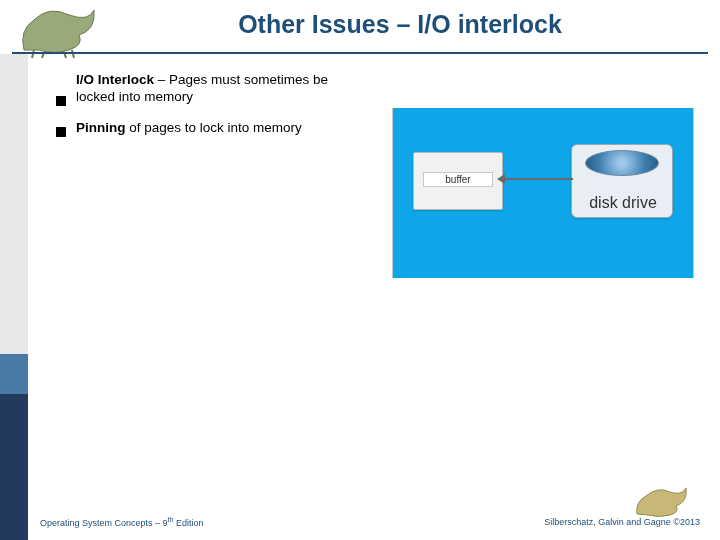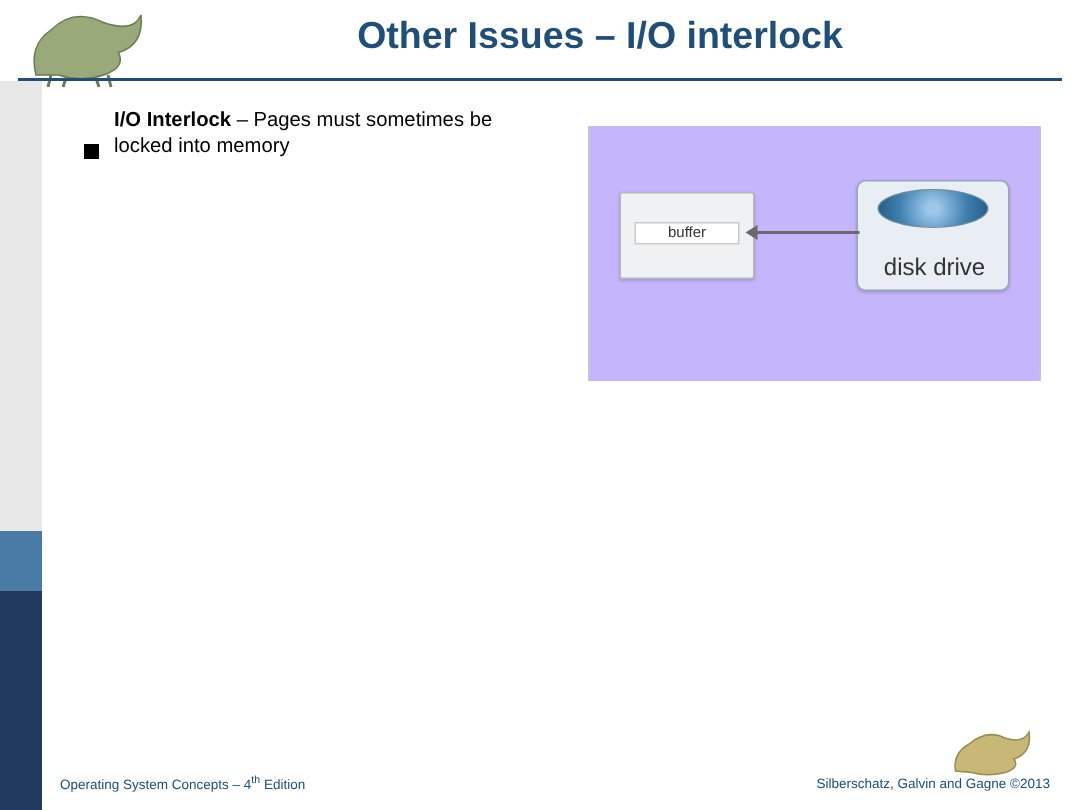--- a/index.html
+++ b/index.html
@@ -79,24 +79,24 @@
     height: 10px;
     background: #000;
     flex: 0 0 10px;
     margin-top: 3px;
     margin-right: 10px;
   }
   .btext { flex: 1; }
   .figure {
     position: absolute;
     left: 392px;
-    top: 84px;
+    top: 108px;
     width: 300px;
     height: 170px;
-    background: #c4b5fd;
+    background: #0ea5e9;
     border-left: 1px solid #c9c9c9;
     border-right: 1px solid #c9c9c9;
   }
   .buffer-box {
     position: absolute;
     left: 20px;
     top: 44px;
     width: 88px;
     height: 56px;
     background: #eff1f2;
@@ -198,37 +198,43 @@
     <div class="sb-bot"></div>
   </div>
 
   <div class="content">
     <div class="bullet">
       <div class="bmark"></div>
       <div class="btext">
         <b>I/O Interlock</b><span> – Pages must sometimes be locked into memory</span>
       </div>
     </div>
+    <div class="bullet">
+      <div class="bmark"></div>
+      <div class="btext">
+        <b>Pinning</b><span> of pages to lock into memory</span>
+      </div>
+    </div>
   </div>
 
   <div class="figure">
     <div class="buffer-box"></div>
     <div class="buffer-label">buffer</div>
     <div class="disk-box"></div>
     <div class="disk-top"></div>
     <div class="disk-label">disk drive</div>
     <div class="arrow"></div>
   </div>
 
   <svg class="dino-bottom" viewBox="0 0 60 40">
     <path d="M5 32 Q3 20 14 14 Q26 4 38 10 Q50 14 54 6 Q56 20 44 24 Q48 30 38 33 Q26 36 16 33 Z" fill="#c8b878" stroke="#9a8a50" stroke-width="1"></path>
   </svg>
 
   <div class="footer">
     <span>
-      <span>Operating System Concepts – 4</span><sup>th</sup><span> Edition</span>
+      <span>Operating System Concepts – 9</span><sup>th</sup><span> Edition</span>
     </span>
     <span class="right">
       <span>Silberschatz, Galvin and Gagne </span><span>©</span><span>2013</span>
     </span>
   </div>
 
 </div>
 
 </body></html>

